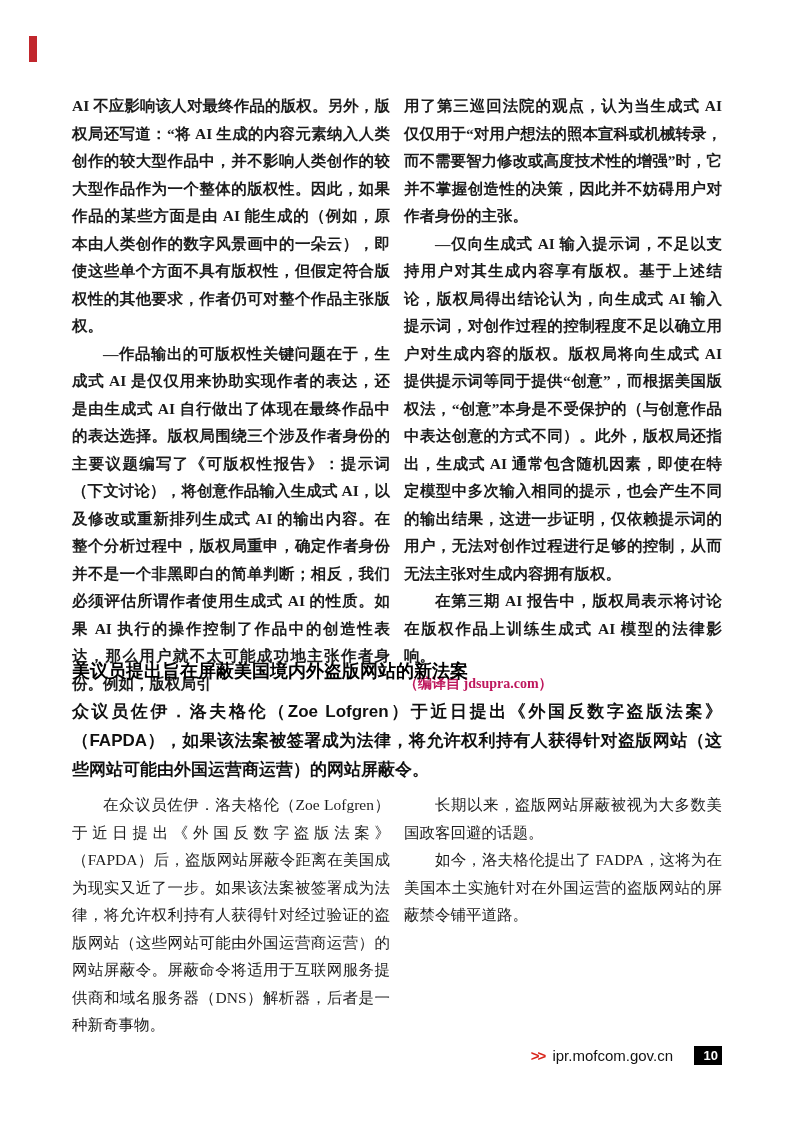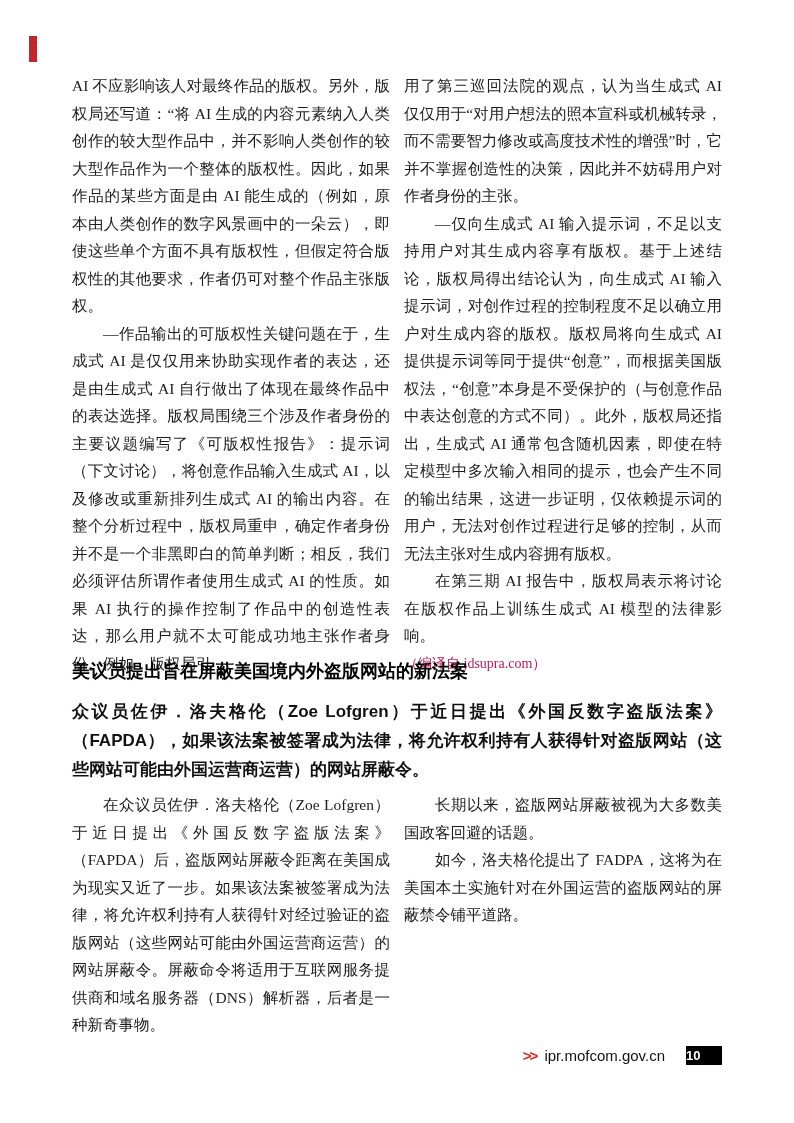--- a/index.html
+++ b/index.html
@@ -14,21 +14,21 @@
     color:#1c1c1c;
   }
   .corner-bar {
     position:absolute; left:29px; top:36px;
     width:8px; height:26px;
     background:#c1272d;
   }
   .content { position:absolute; left:72px; width:650px; }
 
   
-  .art1 { top:72px; }
+  .art1 { top:92px;font-weight:bold; }
   .cols { display:flex; gap:14px; }
   .col { width:318px; }
   .body-text p {
     font-size:15.5px;
     line-height:27.5px;
     text-align:justify;
     text-justify:inter-ideograph;
     color:#1c1c1c;
   }
   .body-text p.indent { text-indent:2em; }
@@ -78,23 +78,23 @@
     font-weight:normal;
     font-size:15px;
     color:#111;
     margin-right:21px;
   }
   .footer-pagebox {
     background:#000;
     color:#fff;
     font-weight:bold;
     font-size:13px;
-    width:36px; height:19px;
+    width:28px; height:19px;
     line-height:19px;
-    text-align:left;
+    text-align:right;
     padding-right:4px;
   }
 </style>
 </head>
 <body>
 
 <div class="page">
 
   <div class="corner-bar"></div>
 

